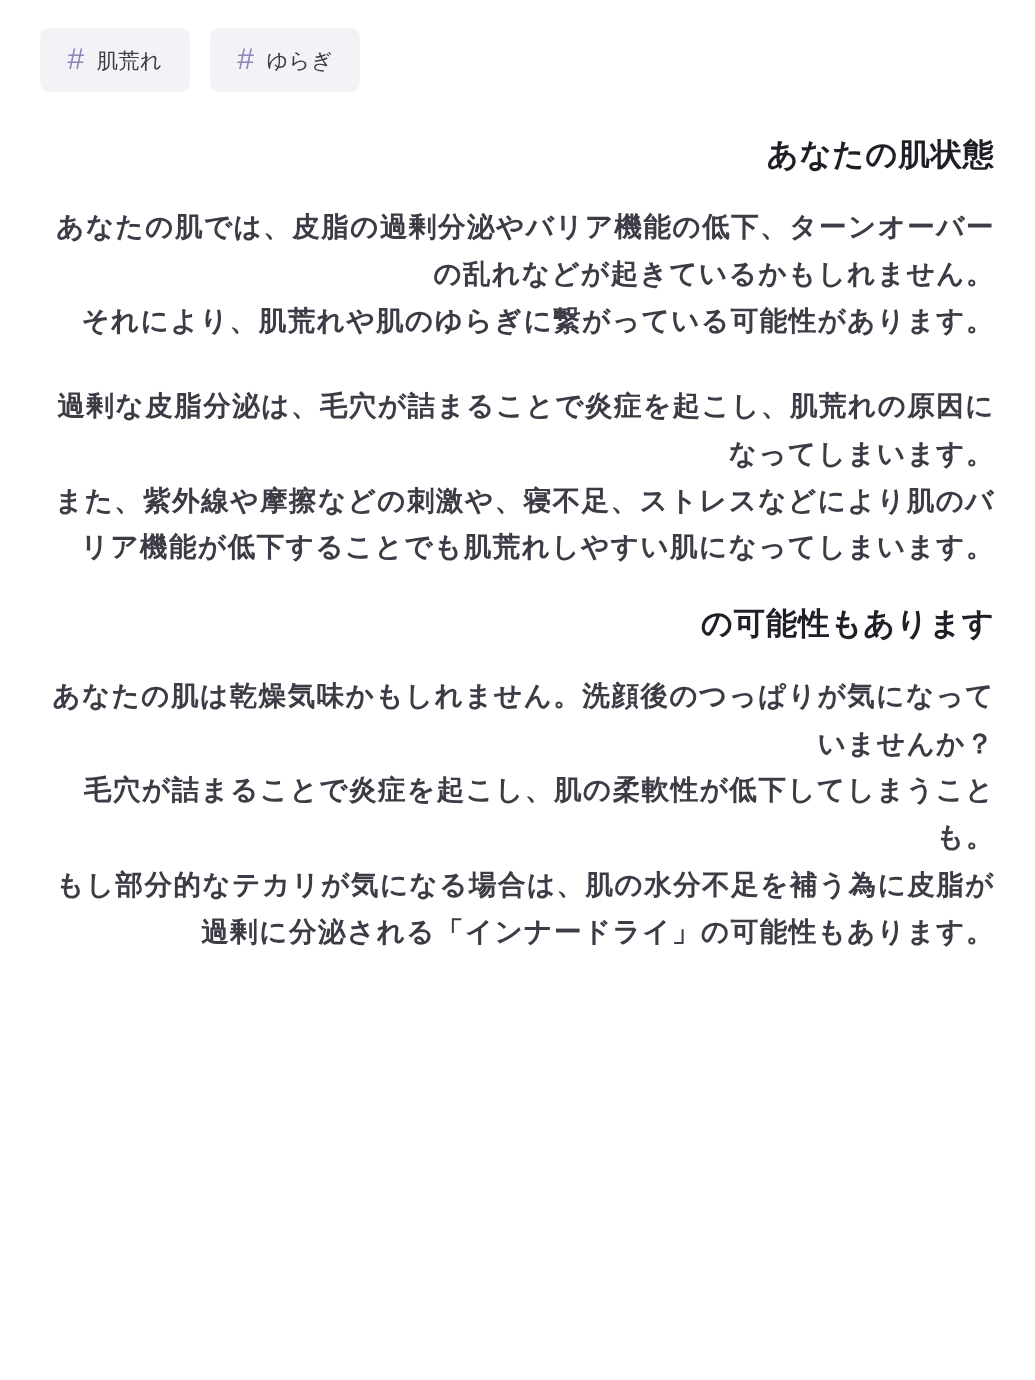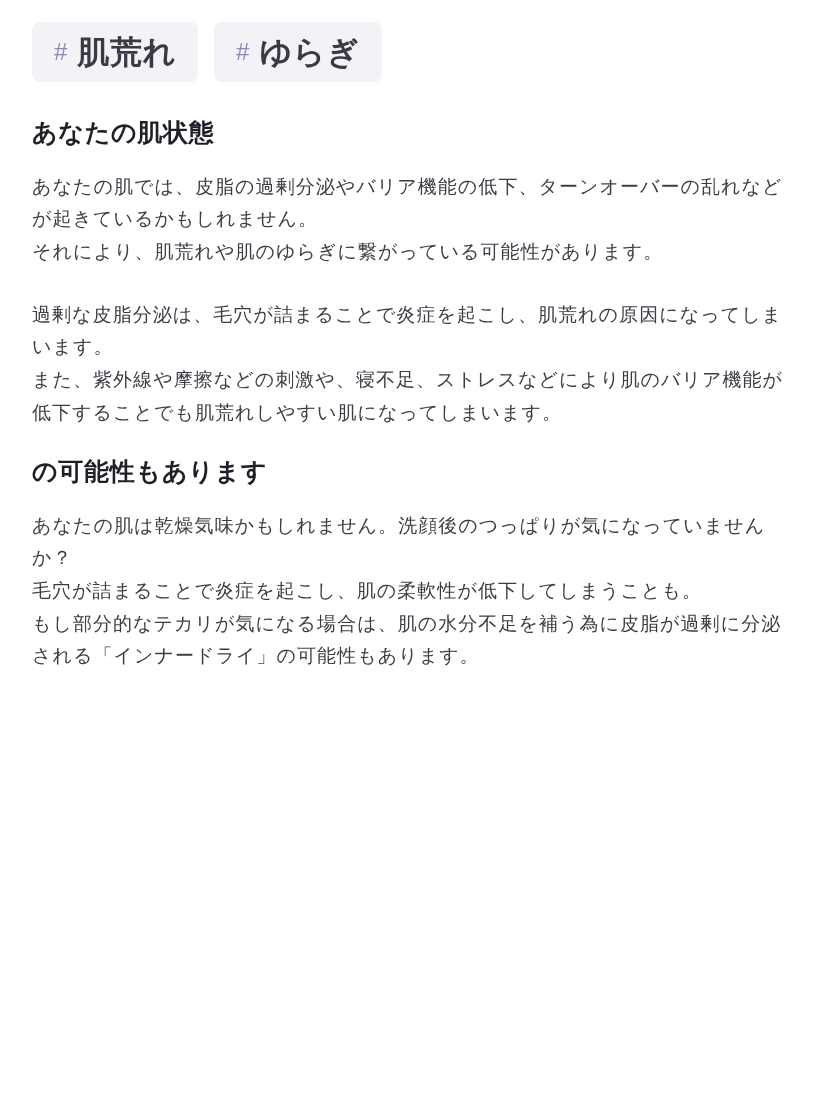--- a/index.html
+++ b/index.html
@@ -40,48 +40,49 @@
     line-height: 1;
   }
   .tag-hash {
     color: #8e86b8;
     font-size: 24px;
     font-weight: 400;
     line-height: 1;
   }
   .tag-label {
     color: #3a3a44;
-    font-size: 32px;
+    font-size: 17px;
     letter-spacing: 0.02em;
     line-height: 1;
-    font-weight: bold;
   }
 
   
   .section {
     margin-bottom: 6px;
+    text-align: right;
   }
   .section-heading {
     font-size: 25px;
     font-weight: 700;
     color: #1f1f27;
     letter-spacing: 0.03em;
     margin: 26px 0 22px 0;
     line-height: 1.3;
   }
   .section:first-of-type .section-heading {
     margin-top: 0;
   }
   .para {
-    font-size: 19px;
+    font-size: 22px;
     line-height: 1.72;
     letter-spacing: 0.055em;
     color: #3c3c46;
     margin: 0 0 0 0;
     white-space: pre-line;
+    font-weight: bold;
   }
   .para + .para {
     margin-top: 30px;
   }
 </style>
 </head>
 <body>
 
 <div class="page">
 

